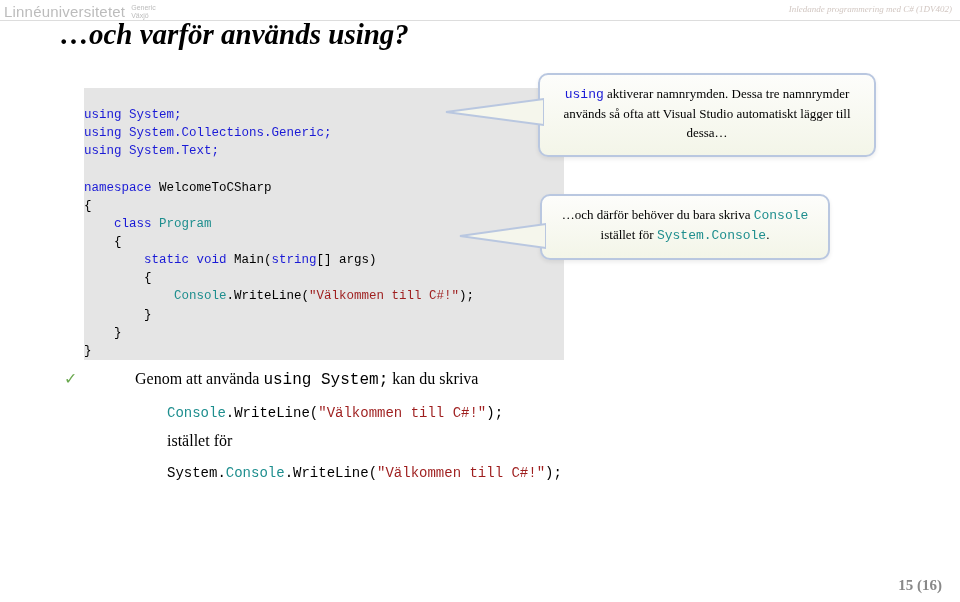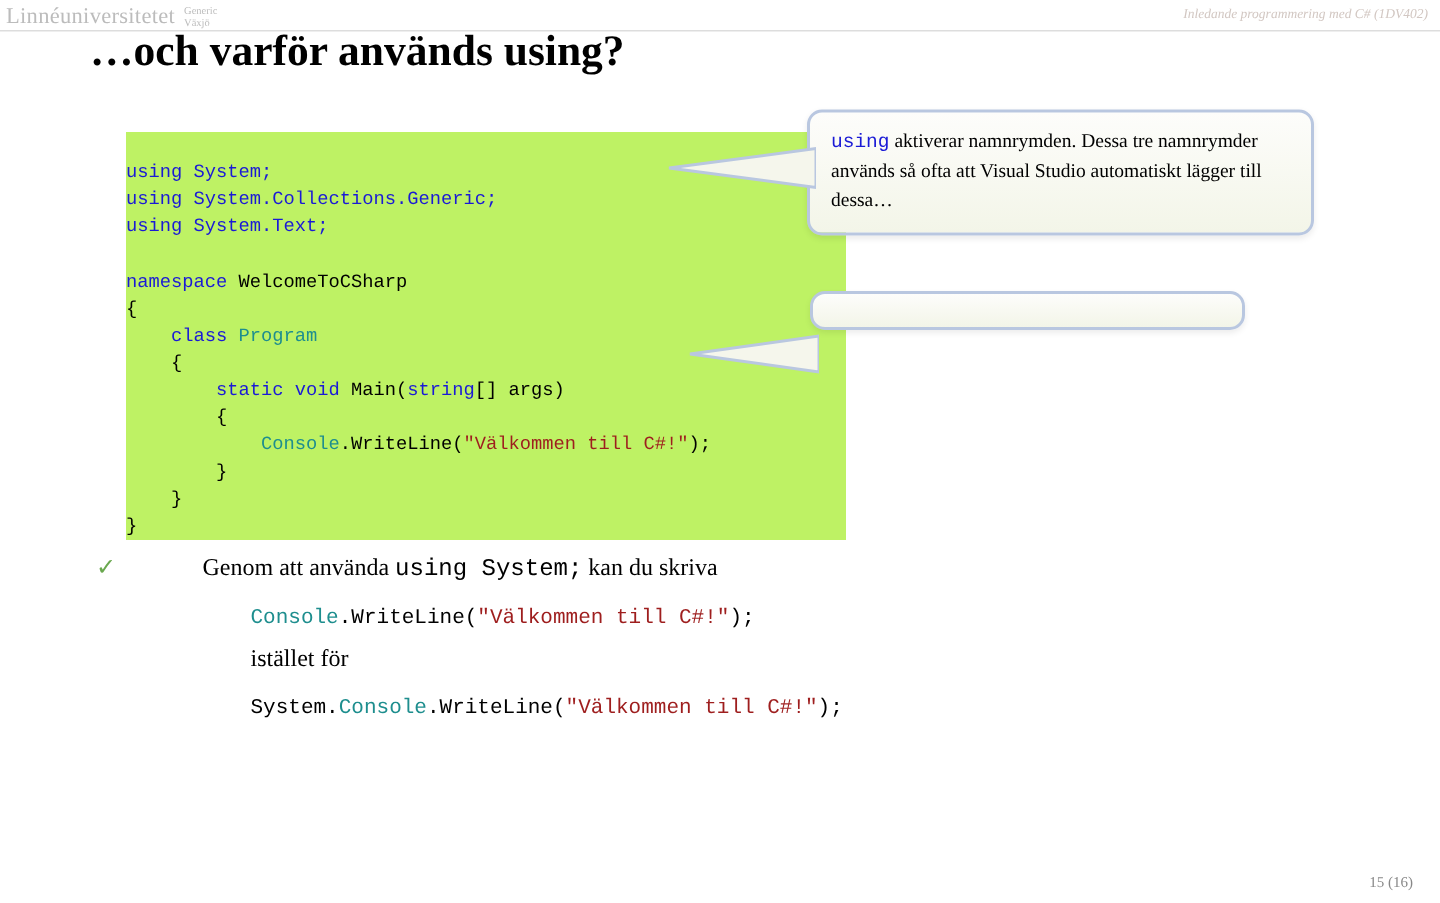--- a/index.html
+++ b/index.html
@@ -16,21 +16,21 @@
     position: absolute;
     top: 0; left: 0; right: 0;
   }
   .logo-area {
     position: absolute;
     left: 4px;
     top: 3px;
     display: flex;
     align-items: center;
     color: #bcbcbc;
-    font-family: Liberation Serif, serif;
+    font-family: Liberation Sans, sans-serif;
   }
   .logo-text {
     font-size: 15px;
     letter-spacing: 0.2px;
   }
   .logo-sub {
     font-size: 7px;
     line-height: 1.1;
     margin-left: 6px;
     color: #bcbcbc;
@@ -52,51 +52,53 @@
     border-top: 1px solid #ddd;
   }
 
   h1.title {
     position: absolute;
     left: 60px;
     top: 18px;
     font-size: 29px;
     font-weight: bold;
     margin: 0;
+    font-style: italic;
   }
   .mono { font-family: Consolas, "Courier New", monospace; }
   .code .kw { color: #1a1ad6; font-family: Consolas,"Courier New",monospace; }
   .code .ty { color: #1e8e8e; font-family: Consolas,"Courier New",monospace; }
   .code .str { color: #9e1e1e; font-family: Consolas,"Courier New",monospace; }
   .code .pl { color: #000; font-family: Consolas,"Courier New",monospace; }
 
   .codebox {
     position: absolute;
     left: 84px;
     top: 88px;
     width: 480px;
-    background: #bef264;
+    background: #e5e5e5;
     font-family: Consolas, "Courier New", monospace;
     font-size: 12.5px;
     line-height: 1.45;
     white-space: pre;
   }
 
   .callout {
     position: absolute;
     background: linear-gradient(#fdfdfb,#f3f5e8);
     border: 2px solid #b9c7e0;
     border-radius: 10px;
     box-shadow: 0 2px 4px rgba(0,0,0,0.08);
     padding: 10px 14px 12px 14px;
     font-family: Georgia, "Times New Roman", serif;
     font-size: 13px;
     line-height: 1.45;
     color: #000;
     box-sizing: border-box;
+    text-align: center;
   }
   .callout .inner {
     position: relative;
     z-index: 1;
   }
 
   .callout1 {
     left: 538px;
     top: 73px;
     width: 338px;
@@ -139,23 +141,24 @@
     margin: 8px 0 4px 32px;
   }
   .sub {
     margin-left: 32px;
   }
 
   .pagenum {
     position: absolute;
     right: 18px;
     bottom: 8px;
-    font-size: 10px;
+    font-size: 15px;
     color: #888;
     font-family: "Times New Roman", serif;
+    font-weight: bold;
   }
 </style>
 </head>
 <body>
 
 <div class="topbar">
   <div class="logo-area">
     <span class="logo-text">Linnéuniversitetet</span>
     <span class="logo-sub">
       <span>Generic</span><br>
@@ -191,20 +194,23 @@
   </svg>
   <div class="inner">
     <span class="mono" style="color:#1a1ad6">using</span><span> aktiverar namnrymden. Dessa tre namnrymder används så ofta att Visual Studio automatiskt lägger till dessa…</span>
   </div>
 </div>
 
 <div class="callout callout2">
   <svg class="tail" style="left:-84px;top:22px" width="88" height="40">
     <polygon points="88,6 88,30 2,18"></polygon>
   </svg>
+  <div class="inner">
+    <span>…och därför behöver du bara skriva </span><span class="mono" style="color:#1e8e8e">Console</span><span> istället för </span><span class="mono" style="color:#1e8e8e">System.Console</span><span>.</span>
+  </div>
 </div>
 
 <div class="bullets">
   <div class="check-row">
     <div class="checkmark">✓</div>
     <div class="bullet-body">
       <span>
         <span>Genom att använda </span><span class="mono">using System;</span><span> kan du skriva</span>
       </span>
       <div class="codeLine code">

